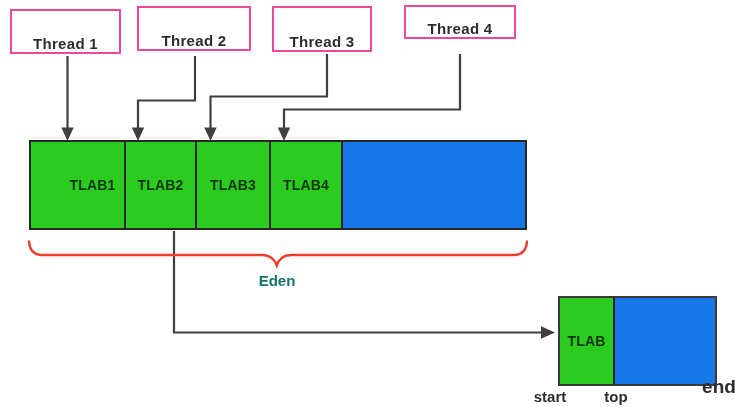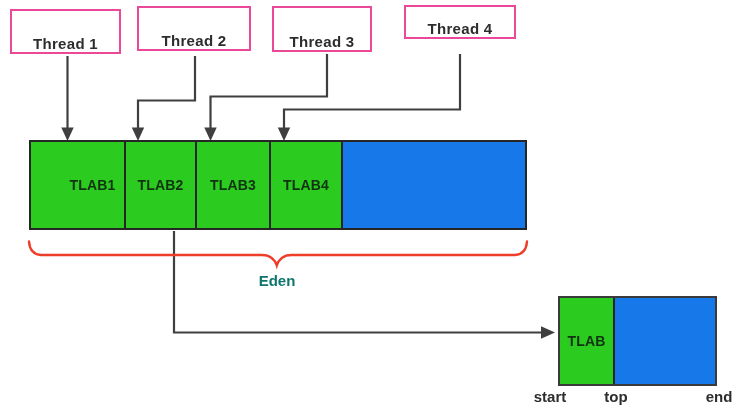--- a/index.html
+++ b/index.html
@@ -43,21 +43,21 @@
     display:flex;box-sizing:border-box;
   }
   .detail-green{width:55px;}
   .diagram-label{
     position:absolute;font-weight:bold;color:#2d2d2d;white-space:nowrap;
     transform:translateX(-50%);
   }
   .eden-label{left:277px;top:272px;font-size:15px;color:#0f766e;}
   .lbl-start{left:550px;top:388px;font-size:15px;}
   .lbl-top{left:616px;top:388px;font-size:15px;}
-  .lbl-end{left:719px;top:388px;font-size:15px;}
+  .lbl-end{left:719px;top:376px;font-size:19px;}
 </style>
 </head>
 <body>
 
 <div class="canvas">
 
   <svg class="svg-layer" viewBox="0 0 735 407" xmlns="http://www.w3.org/2000/svg">
 
     <g stroke="#3f3f3f" stroke-width="2.2" fill="none">
       <path d="M67.5,56 L67.5,130"></path>

